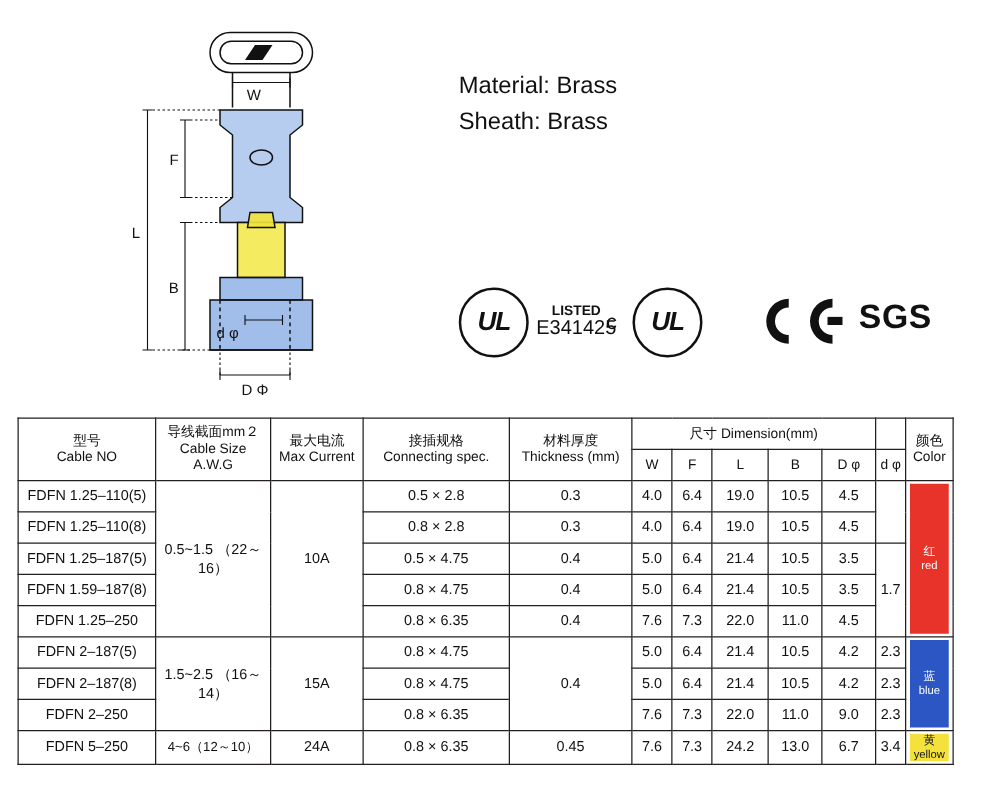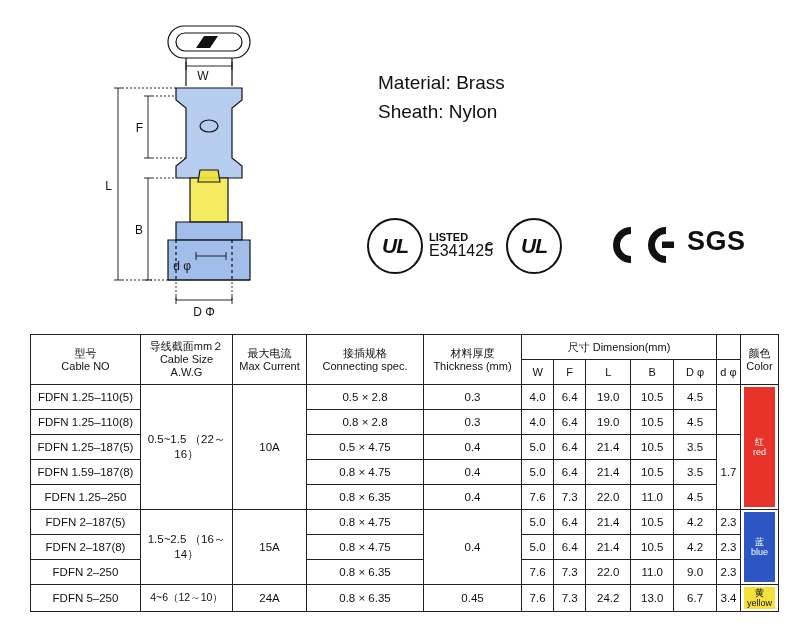--- a/index.html
+++ b/index.html
@@ -11,42 +11,42 @@
     position:relative;
     overflow:hidden;
   }
   .top{
     position:absolute;left:0;top:0;width:790px;height:330px;
   }
   
   .drawing{position:absolute;left:0;top:0;width:360px;height:330px;}
   
   .specs{
-    position:absolute;left:367px;top:68px;width:410px;margin-left:11px;
+    position:absolute;left:367px;top:54px;width:410px;
   }
   .specs div{
     font-size:19px;line-height:29px;color:#111;white-space:nowrap;
   }
   
-  .certs{position:absolute;left:367px;top:218px;width:410px;height:60px;}
+  .certs{position:absolute;left:367px;top:230px;width:410px;height:60px;}
   .cert-ul{position:absolute;left:0;top:0;}
-  .cert-listed{position:absolute;left:62px;top:12px;font-size:11px;line-height:14px;font-weight:bold;}
+  .cert-listed{position:absolute;left:62px;top:12px;font-size:11px;line-height:14px;font-weight:bold;text-align:center;}
   .cert-listed .num{font-weight:normal;font-size:16px;}
   .cert-cul{position:absolute;left:139px;top:0;}
   .cert-ce{position:absolute;left:237px;top:6px;}
   .cert-sgs{position:absolute;left:320px;top:8px;font-size:27px;font-weight:bold;letter-spacing:0.5px;}
   .ul-oval{
     width:52px;height:52px;border:2.6px solid #111;border-radius:50%;
     display:flex;align-items:center;justify-content:center;
     font-size:21px;font-weight:bold;font-style:italic;letter-spacing:-1px;
   }
   .c-mark{position:absolute;left:118px;top:18px;font-size:17px;}
   
   table.spec-table{
-    position:absolute;left:30px;top:334px;
+    position:absolute;left:14px;top:334px;
     border-collapse:collapse;
     font-size:11.5px;
     color:#111;
   }
   table.spec-table td, table.spec-table th{
     border:1px solid #231f20;
     padding:2px 3px;
     text-align:center;
     font-weight:normal;
     vertical-align:middle;
@@ -131,21 +131,21 @@
         <text x="112" y="190" text-anchor="end">L</text>
         <text x="143" y="234" text-anchor="end">B</text>
         <text x="191" y="270" text-anchor="end">d φ</text>
         <text x="204" y="316" text-anchor="middle">D Φ</text>
       </g>
     </svg>
   </div>
 
   <div class="specs">
     <div>Material: Brass</div>
-    <div>Sheath: Nylon</div>
+    <div>Sheath: Brass</div>
   </div>
 
   <div class="certs">
     <div class="cert-ul">
       <div class="ul-oval">
           <span>UL</span>
         </div>
     </div>
     <div class="cert-listed">
       <span>LISTED</span><br>

